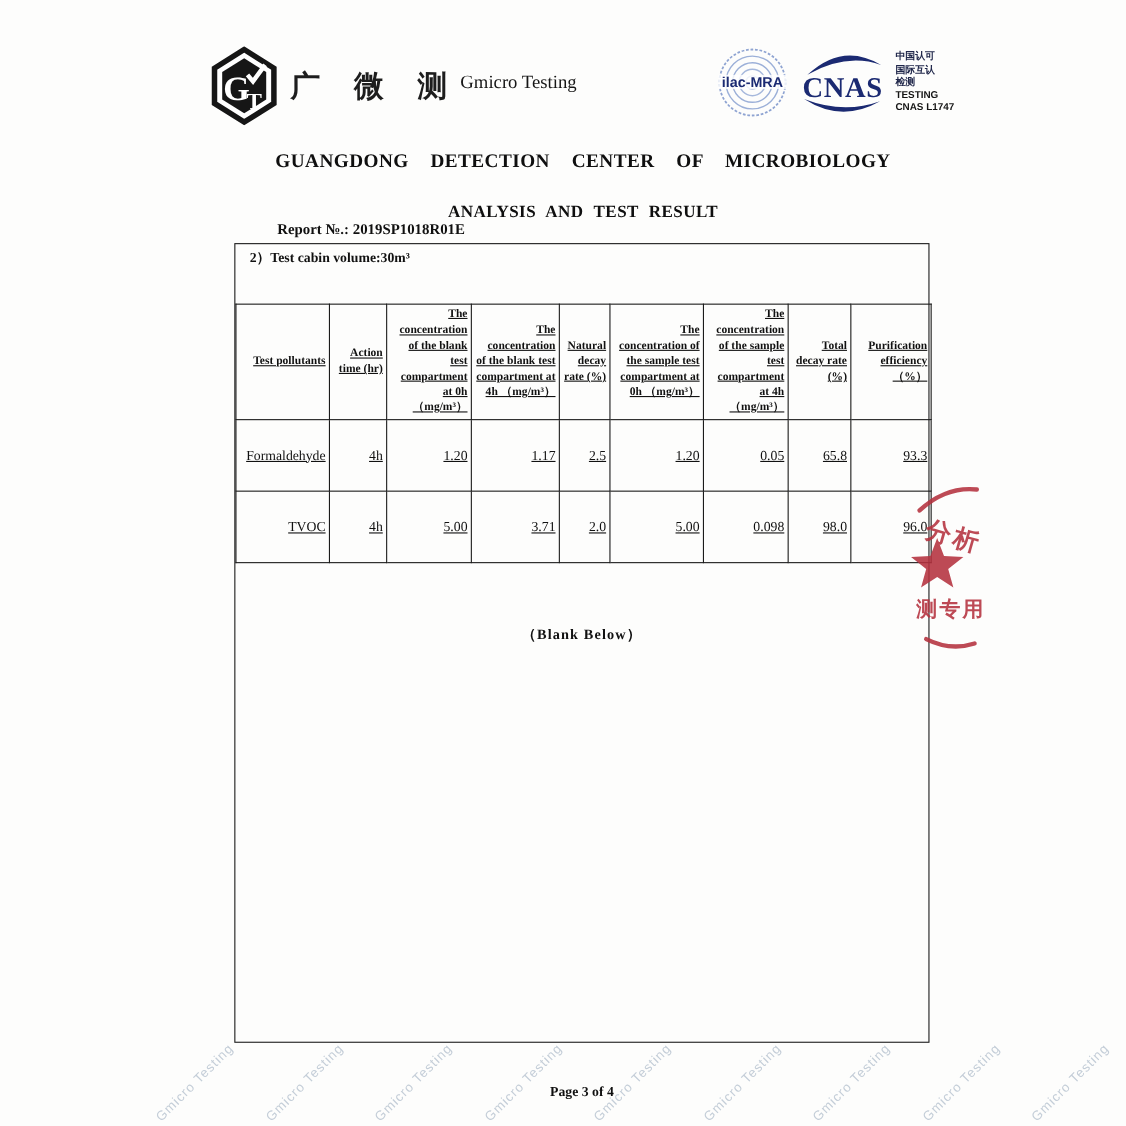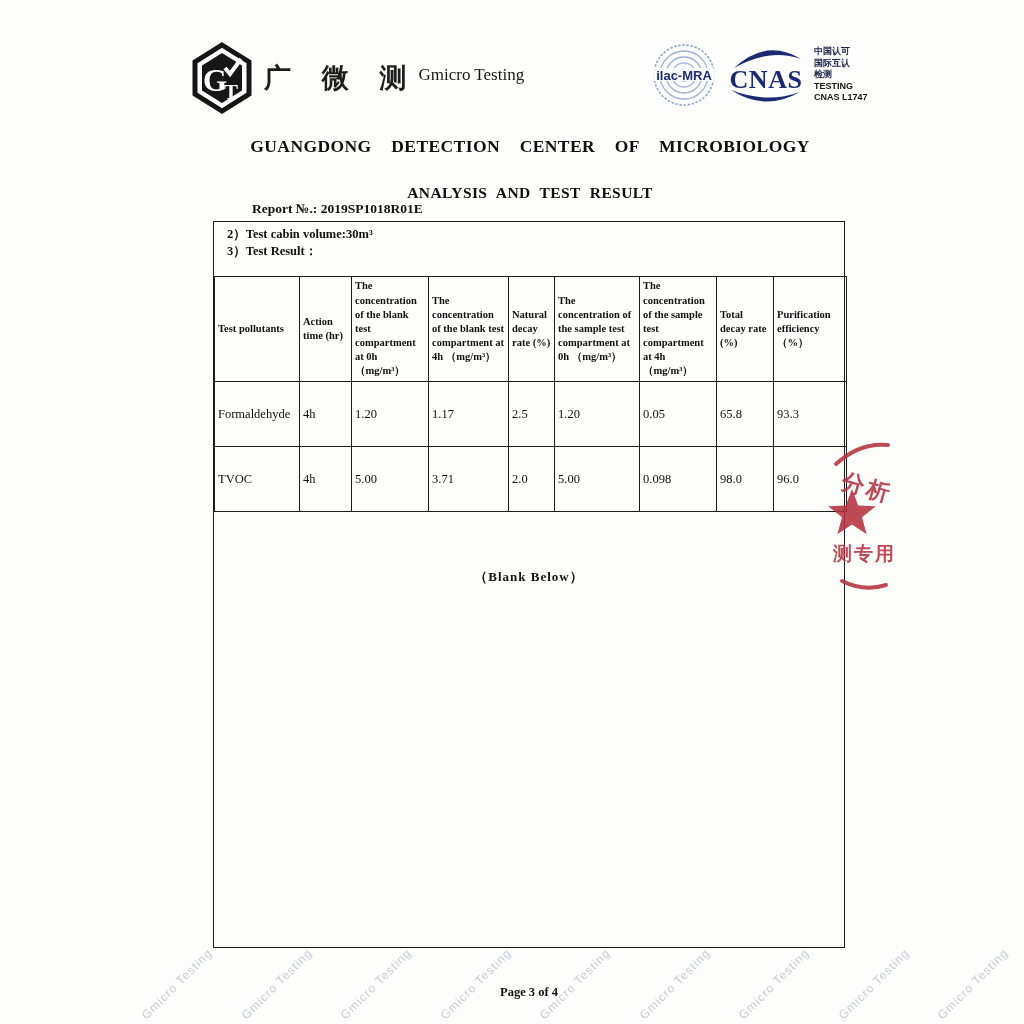--- a/index.html
+++ b/index.html
@@ -22,21 +22,21 @@
            font-size:17.5px; font-weight:bold; letter-spacing:0.4px; word-spacing:15px; color:#0f0f0f; }
   .subtitle { position:absolute; left:0; right:0; top:184px; text-align:center; transform:translateX(18px);
            font-size:15.5px; font-weight:bold; letter-spacing:0.4px; word-spacing:5px; color:#0f0f0f; }
   .report-no { position:absolute; left:252px; top:201px; font-size:13.5px; font-weight:bold; color:#101010; }
   
   .main-box { position:absolute; left:213px; top:221px; width:632px; height:727px;
               border:1.6px solid #1b1b1b; background:transparent; }
   .notes { padding:4px 0 0 13px; height:54px; }
   .notes div { font-size:12.5px; font-weight:bold; line-height:16.5px; white-space:nowrap; }
   table { width:100%; border-collapse:collapse; table-layout:fixed; }
-  th, td { border:1.4px solid #1b1b1b; text-align:left; vertical-align:middle; padding:2px 3px; }
+  th, td { border:1.4px solid #1b1b1b; text-align:right; vertical-align:middle; padding:2px 3px;text-decoration:underline; }
   thead tr { height:105px; }
   tbody tr { height:65px; }
   th { font-size:10.5px; font-weight:bold; line-height:1.35; }
   td { font-size:12.5px; }
   .blank-note { margin-top:56px; text-align:center; font-size:13px; font-weight:bold; letter-spacing:1px; }
   
   .stamp { position:absolute; left:828px; top:436px; opacity:0.88; z-index:5; }
   
   .watermarks { position:absolute; left:130px; top:948px; width:890px; height:72px;
                 display:flex; justify-content:space-between; align-items:center; pointer-events:none; }
@@ -88,21 +88,20 @@
     </div>
   </div>
 
   <div class="title">GUANGDONG DETECTION CENTER OF MICROBIOLOGY</div>
   <div class="subtitle">ANALYSIS AND TEST RESULT</div>
   <div class="report-no">Report №.: 2019SP1018R01E</div>
 
   <div class="main-box">
     <div class="notes">
       <div>2）Test cabin volume:30m³</div>
-      <div>3）Test Result：</div>
     </div>
 
     <table>
       <colgroup>
         <col style="width:85px">
           <col style="width:52px">
           <col style="width:77px">
         <col style="width:80px">
           <col style="width:46px">
           <col style="width:85px">

